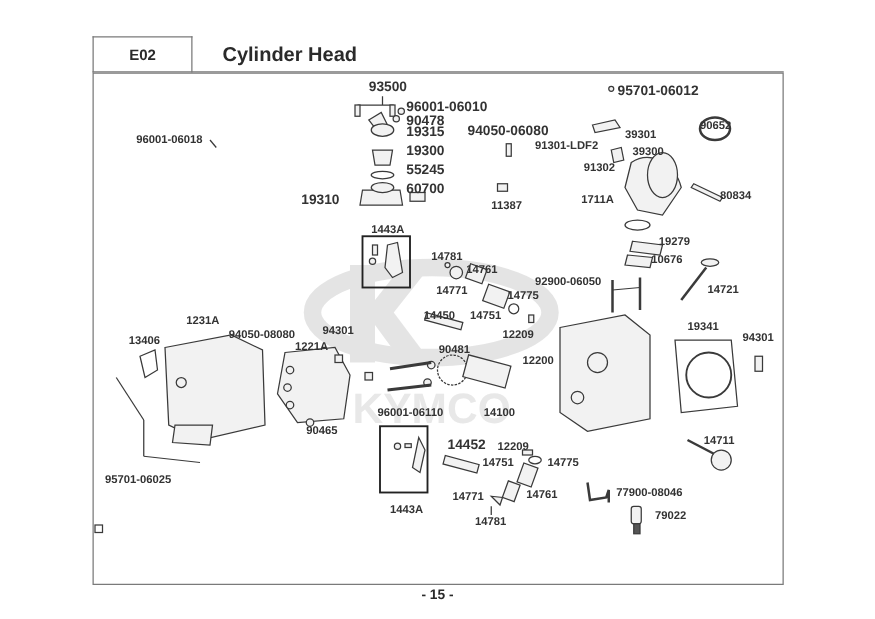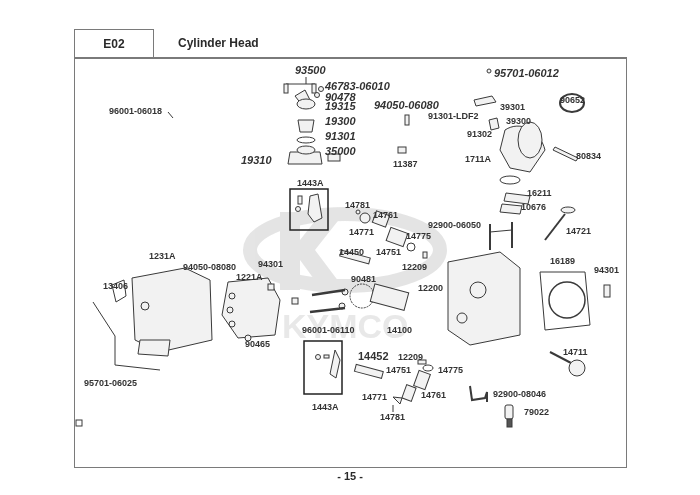--- a/index.html
+++ b/index.html
@@ -1,24 +1,24 @@
 <!DOCTYPE html>
 <html><head>
 <meta charset="utf-8">
 <style>
   html,body{margin:0;padding:0;background:#ffffff;}
   body{width:700px;height:495px;position:relative;overflow:hidden;font-family:"Liberation Sans",sans-serif;color:#2a2a2a;}
   .code-cell{position:absolute;left:74px;top:29px;width:80px;height:29px;border:1px solid #7a7a7a;border-bottom:none;box-sizing:border-box;display:flex;align-items:center;justify-content:center;font-weight:bold;font-size:12px;}
-  .title-cell{position:absolute;left:178px;top:36px;font-weight:bold;font-size:12px;}
+  .title-cell{position:absolute;left:178px;top:36px;font-weight:bold;font-size:16px;}
   .diagram{position:absolute;left:74px;top:58px;width:553px;height:410px;border:1px solid #7a7a7a;box-sizing:border-box;}
   .page-num{position:absolute;left:0;width:700px;top:470px;text-align:center;font-weight:bold;font-size:11px;}
   svg.art{position:absolute;left:0;top:0;width:700px;height:495px;}
   .lbl{position:absolute;font-weight:bold;color:#333;white-space:nowrap;line-height:1;}
   .s9{font-size:9px;}
-  .s11{font-size:11px;font-style:italic;}
+  .s11{font-size:11px;}
   .s12{font-size:11px;}
 </style>
 </head>
 <body>
 
 <div class="code-cell">
   <span>E02</span>
 </div>
 <div class="title-cell">Cylinder Head</div>
 <div style="position:absolute;left:74px;top:57px;width:553px;height:1px;background:#7a7a7a"></div>
@@ -136,72 +136,72 @@
     <path d="M470 386 L472 400 L485 398 L487 392 L487 402" fill="none" stroke-width="2"></path>
 
     <rect x="505" y="405" width="8" height="14" rx="2"></rect>
     <rect x="507" y="419" width="5" height="8" fill="#555"></rect>
 
     <rect x="76" y="420" width="6" height="6" fill="none"></rect>
   </g>
 </svg>
 
 <div class="lbl s11" style="left:295px;top:65px">93500</div>
-<div class="lbl s11" style="left:325px;top:81px">46783-06010</div>
+<div class="lbl s11" style="left:325px;top:81px">96001-06010</div>
 <div class="lbl s11" style="left:325px;top:92px">90478</div>
 <div class="lbl s11" style="left:325px;top:101px">19315</div>
 <div class="lbl s11" style="left:325px;top:116px">19300</div>
-<div class="lbl s11" style="left:325px;top:131px">91301</div>
-<div class="lbl s11" style="left:325px;top:146px">35000</div>
+<div class="lbl s11" style="left:325px;top:131px">55245</div>
+<div class="lbl s11" style="left:325px;top:146px">60700</div>
 <div class="lbl s11" style="left:241px;top:155px">19310</div>
 <div class="lbl s9" style="left:109px;top:107px">96001-06018</div>
 
 <div class="lbl s11" style="left:494px;top:68px">95701-06012</div>
 <div class="lbl s11" style="left:374px;top:100px">94050-06080</div>
 <div class="lbl s9" style="left:500px;top:103px">39301</div>
 <div class="lbl s9" style="left:428px;top:112px">91301-LDF2</div>
 <div class="lbl s9" style="left:506px;top:117px">39300</div>
 <div class="lbl s9" style="left:467px;top:130px">91302</div>
 <div class="lbl s9" style="left:560px;top:96px">90652</div>
 <div class="lbl s9" style="left:393px;top:160px">11387</div>
 <div class="lbl s9" style="left:465px;top:155px">1711A</div>
 <div class="lbl s9" style="left:576px;top:152px">80834</div>
 
 <div class="lbl s9" style="left:297px;top:179px">1443A</div>
 <div class="lbl s9" style="left:345px;top:201px">14781</div>
 <div class="lbl s9" style="left:373px;top:211px">14761</div>
 <div class="lbl s9" style="left:349px;top:228px">14771</div>
 <div class="lbl s9" style="left:406px;top:232px">14775</div>
 <div class="lbl s9" style="left:376px;top:248px">14751</div>
-<div class="lbl s9" style="left:527px;top:189px">16211</div>
+<div class="lbl s9" style="left:527px;top:189px">19279</div>
 <div class="lbl s9" style="left:521px;top:203px">10676</div>
 <div class="lbl s9" style="left:428px;top:221px">92900-06050</div>
 <div class="lbl s9" style="left:566px;top:227px">14721</div>
 <div class="lbl s9" style="left:339px;top:248px">14450</div>
 <div class="lbl s9" style="left:402px;top:263px">12209</div>
-<div class="lbl s9" style="left:550px;top:257px">16189</div>
+<div class="lbl s9" style="left:550px;top:257px">19341</div>
 <div class="lbl s9" style="left:594px;top:266px">94301</div>
 
 <div class="lbl s9" style="left:149px;top:252px">1231A</div>
 <div class="lbl s9" style="left:183px;top:263px">94050-08080</div>
 <div class="lbl s9" style="left:258px;top:260px">94301</div>
-<div class="lbl s9" style="left:103px;top:282px">13406</div>
+<div class="lbl s9" style="left:103px;top:268px">13406</div>
 <div class="lbl s9" style="left:236px;top:273px">1221A</div>
 <div class="lbl s9" style="left:351px;top:275px">90481</div>
 <div class="lbl s9" style="left:418px;top:284px">12200</div>
 <div class="lbl s9" style="left:302px;top:326px">96001-06110</div>
 <div class="lbl s9" style="left:387px;top:326px">14100</div>
 <div class="lbl s9" style="left:245px;top:340px">90465</div>
 <div class="lbl s9" style="left:84px;top:379px">95701-06025</div>
 
 <div class="lbl s12" style="left:358px;top:351px">14452</div>
 <div class="lbl s9" style="left:398px;top:353px">12209</div>
 <div class="lbl s9" style="left:386px;top:366px">14751</div>
 <div class="lbl s9" style="left:438px;top:366px">14775</div>
 <div class="lbl s9" style="left:563px;top:348px">14711</div>
 <div class="lbl s9" style="left:312px;top:403px">1443A</div>
 <div class="lbl s9" style="left:362px;top:393px">14771</div>
 <div class="lbl s9" style="left:421px;top:391px">14761</div>
-<div class="lbl s9" style="left:493px;top:390px">92900-08046</div>
+<div class="lbl s9" style="left:493px;top:390px">77900-08046</div>
 <div class="lbl s9" style="left:380px;top:413px">14781</div>
 <div class="lbl s9" style="left:524px;top:408px">79022</div>
 
 <div class="page-num">- 15 -</div>
 
 </body></html>

